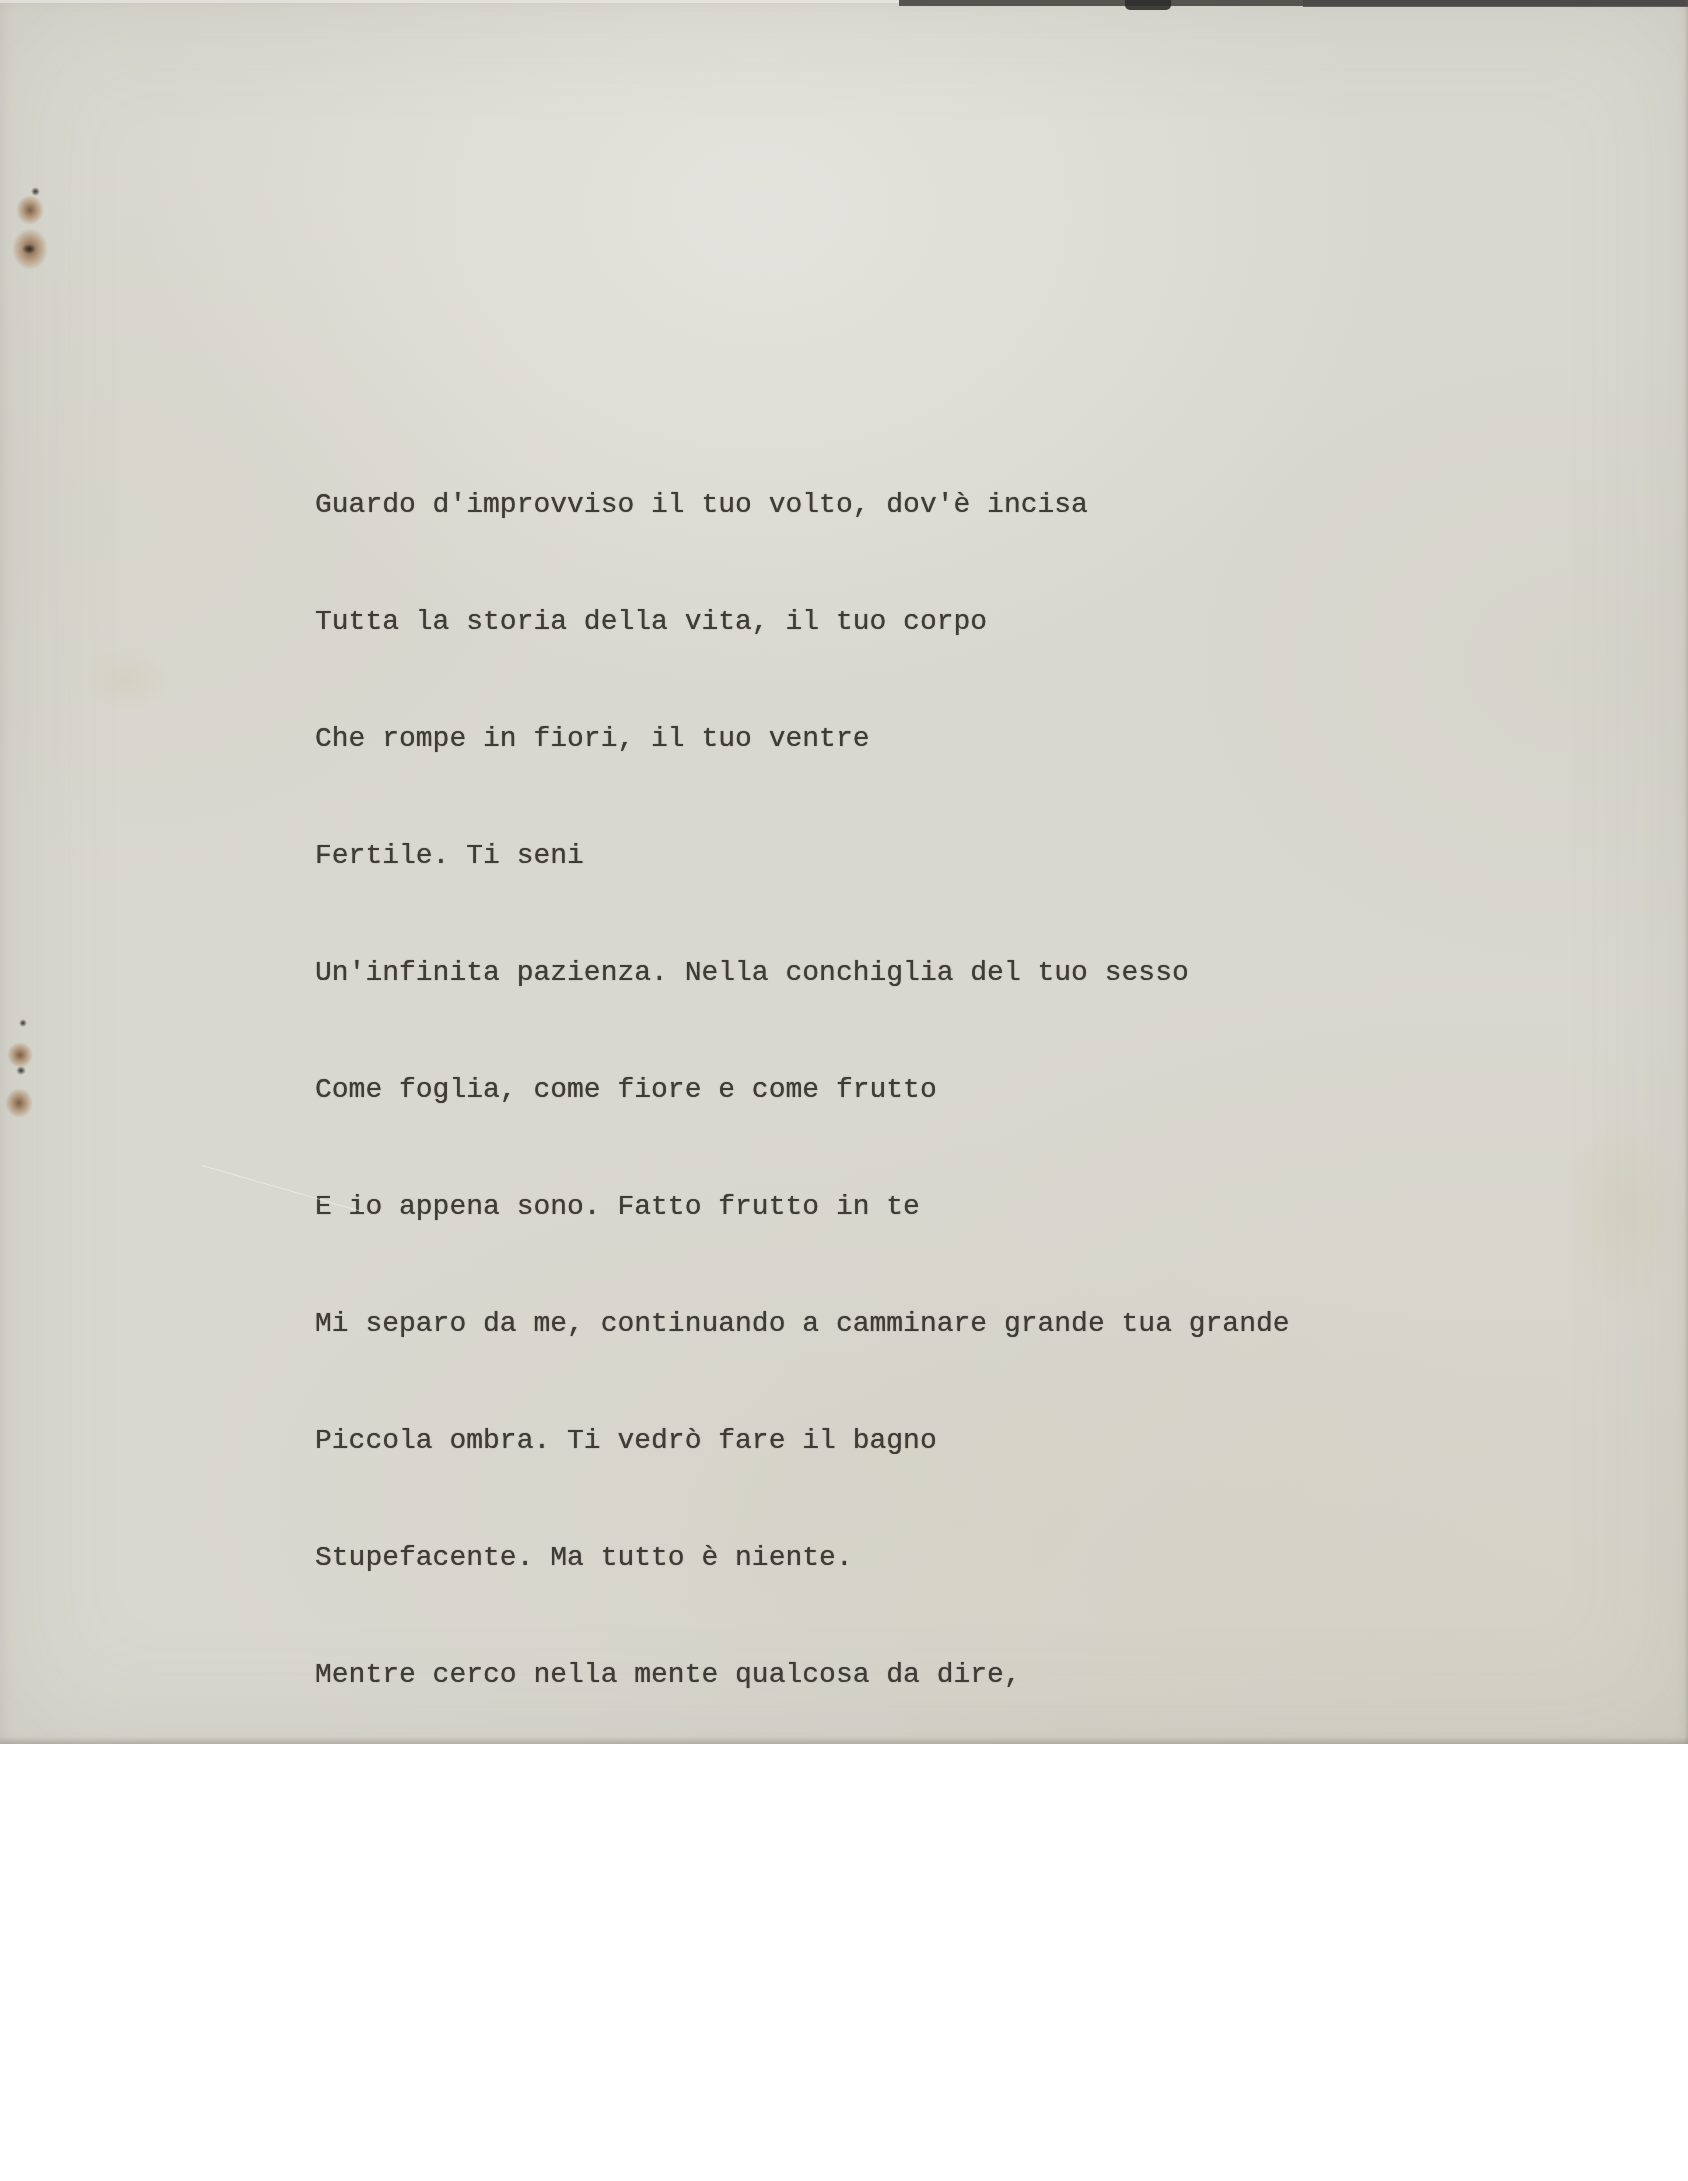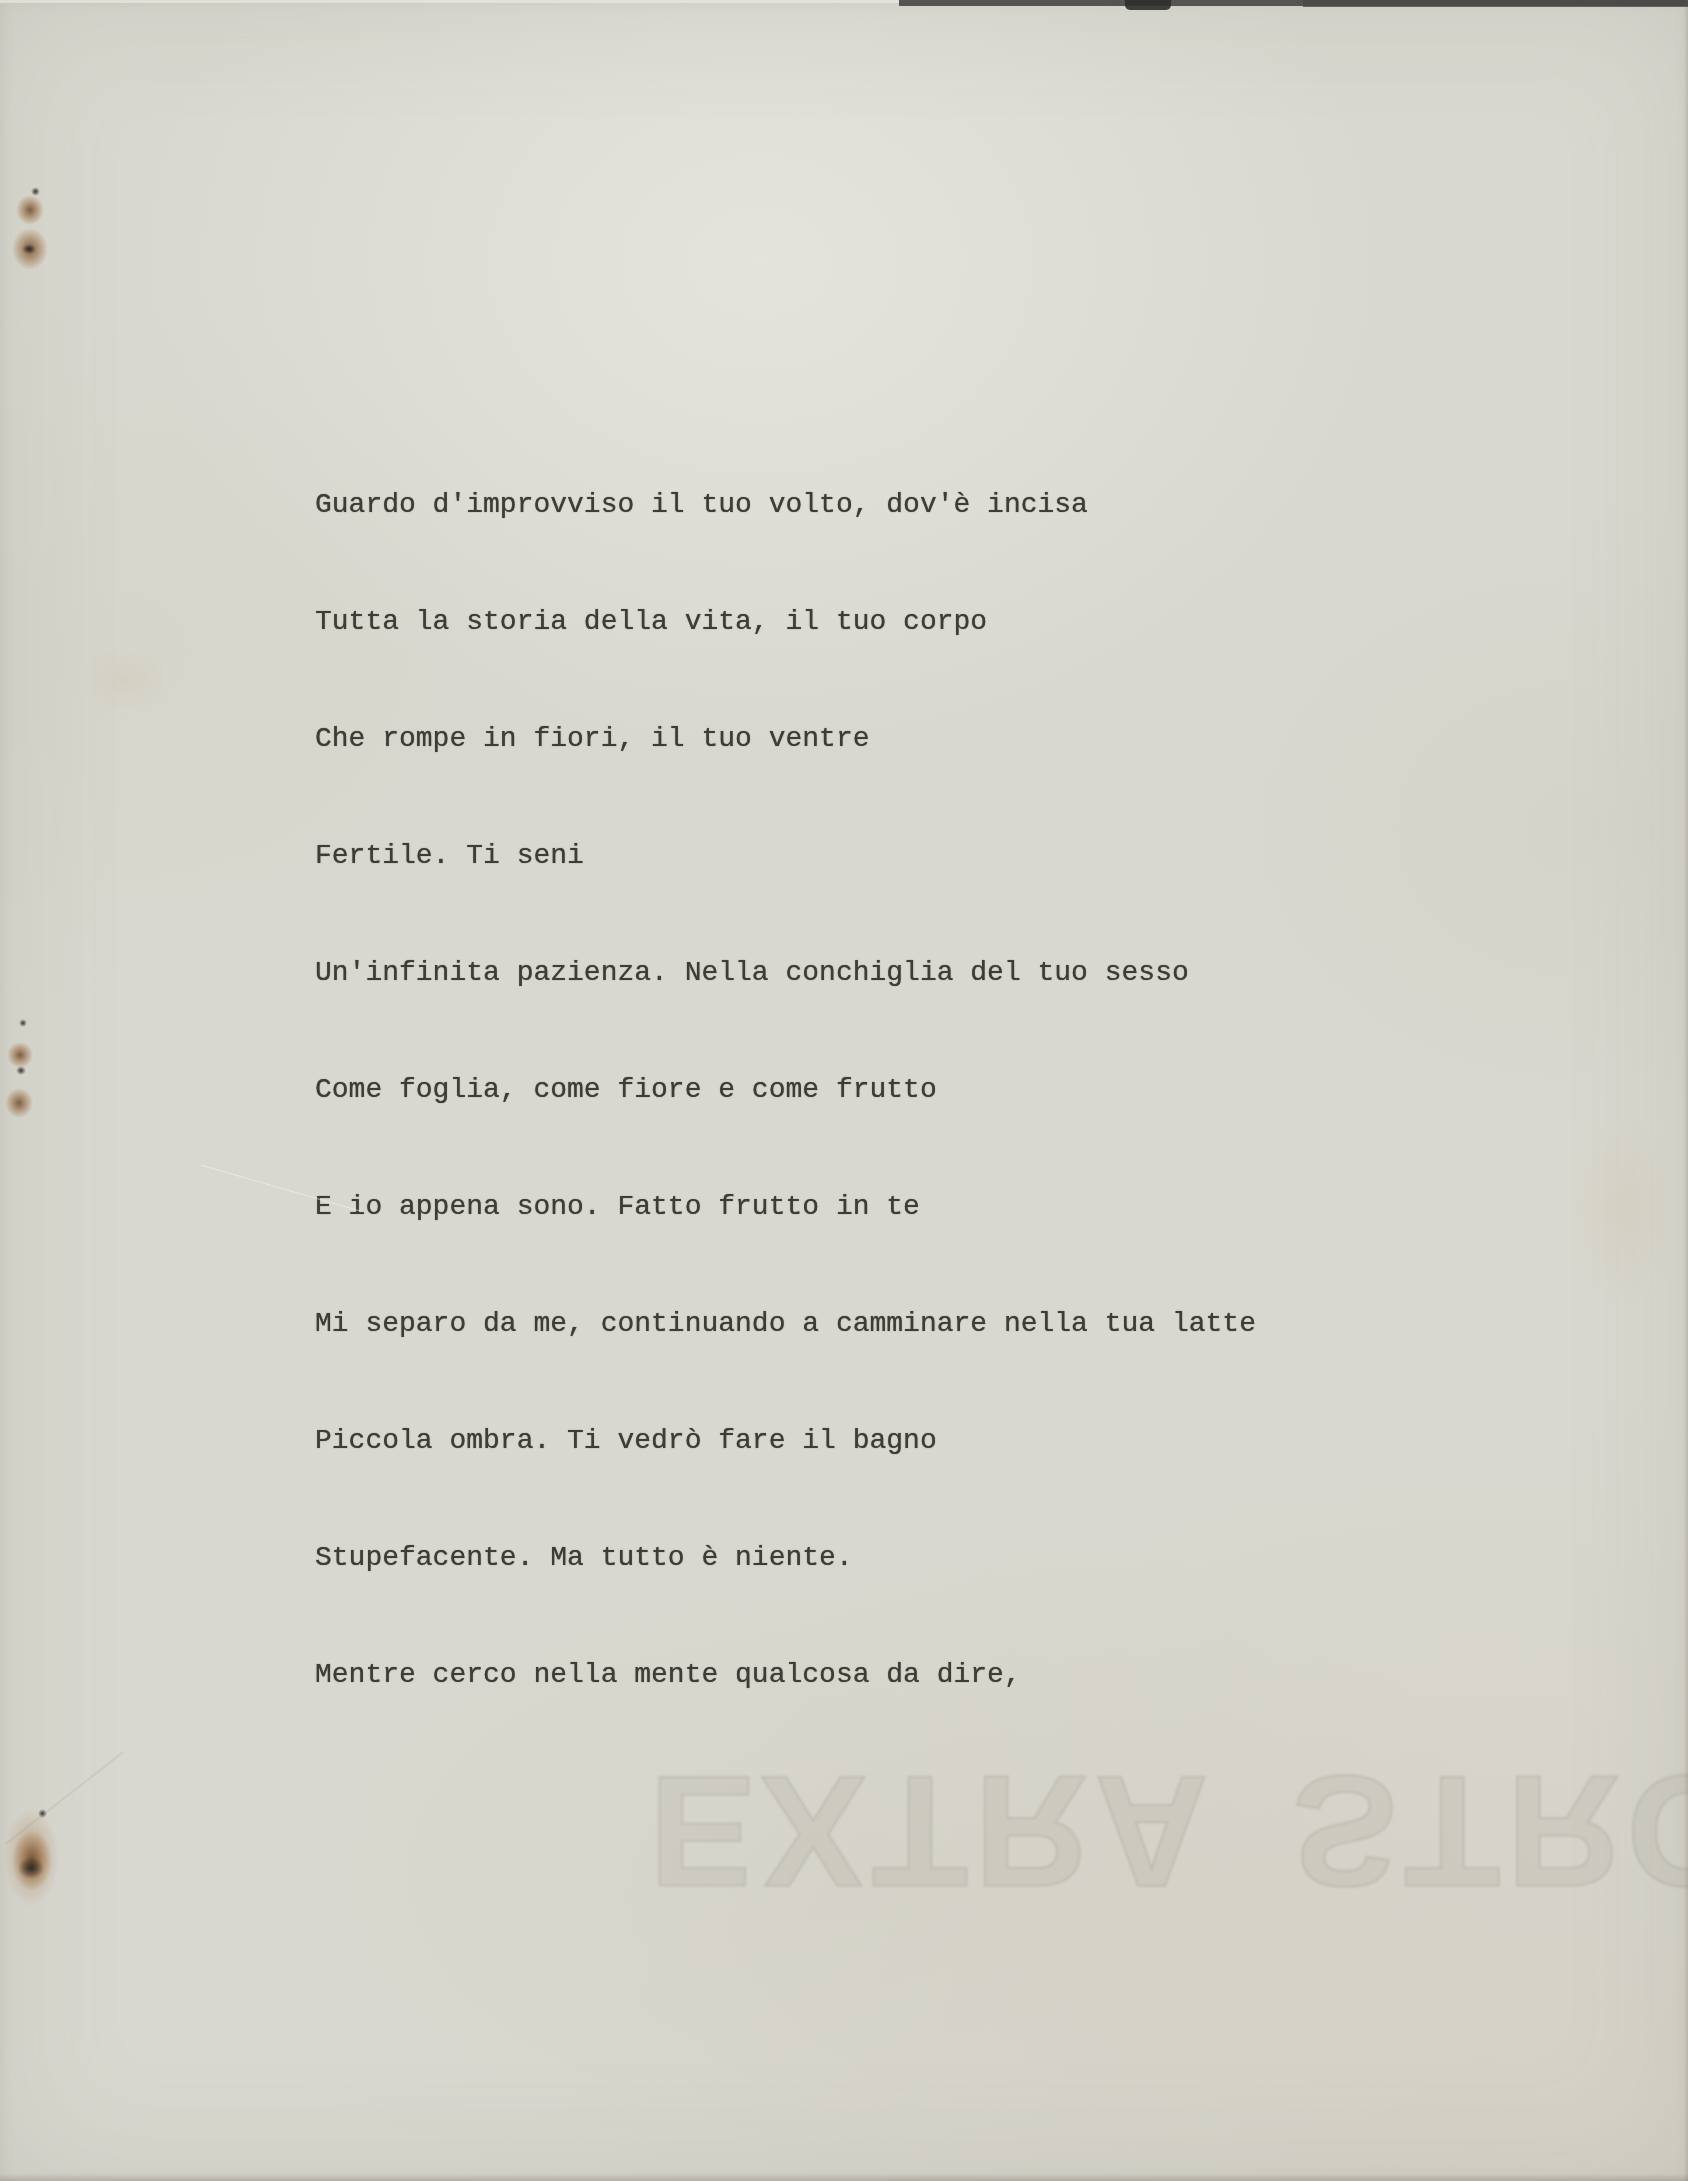--- a/index.html
+++ b/index.html
@@ -7,21 +7,21 @@
     padding: 0;
     width: 1689px;
     height: 2181px;
     overflow: hidden;
     font-family: "Liberation Sans", sans-serif;
   }
 
   .paper {
     position: relative;
     width: 1689px;
-    height: 2181px;
+    height: 1744px;
     background:
       radial-gradient(891px 693px at 45% 12%, rgba(238,238,233,0.50), rgba(238,238,233,0) 70%),
       radial-gradient(1287px 990px at 88% 96%, rgba(188,176,150,0.16), rgba(188,176,150,0) 72%),
       radial-gradient(693px 515px at 6% 30%, rgba(208,205,192,0.28), rgba(208,205,192,0) 70%),
       radial-gradient(614px 475px at 94% 38%, rgba(200,197,184,0.22), rgba(200,197,184,0) 70%),
       radial-gradient(891px 495px at 50% 86%, rgba(198,192,172,0.14), rgba(198,192,172,0) 75%),
       #d9d8d0;
     box-shadow:
       inset 0 0 129px rgba(112,107,90,0.13),
       inset 0 0 14px rgba(112,107,90,0.14);
@@ -136,21 +136,21 @@
   <div class="watermark">EXTRA STRONG</div>
 
   <div class="poem">
     <div class="line">Guardo d'improvviso il tuo volto, dov'è incisa</div>
     <div class="line">Tutta la storia della vita, il tuo corpo</div>
     <div class="line">Che rompe in fiori, il tuo ventre</div>
     <div class="line">Fertile. Ti seni</div>
     <div class="line">Un'infinita pazienza. Nella conchiglia del tuo sesso</div>
     <div class="line">Come foglia, come fiore e come frutto</div>
     <div class="line">E io appena sono. Fatto frutto in te</div>
-    <div class="line">Mi separo da me, continuando a camminare nella tua latte</div>
+    <div class="line">Mi separo da me, continuando a camminare grande tua grande</div>
     <div class="line">Piccola ombra. Ti vedrò fare il bagno</div>
     <div class="line">Stupefacente. Ma tutto è niente.</div>
     <div class="line">Mentre cerco nella mente qualcosa da dire,</div>
     
     
     
     
     
     
     

